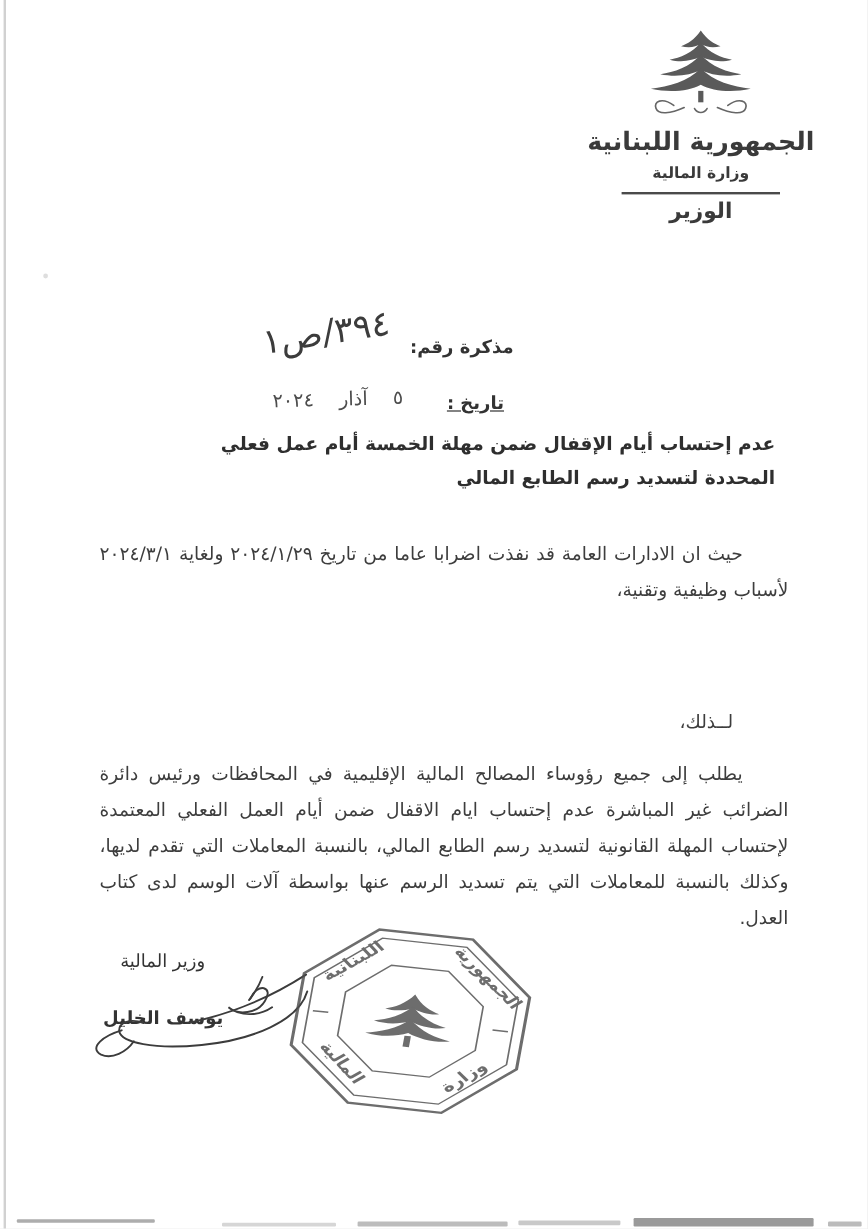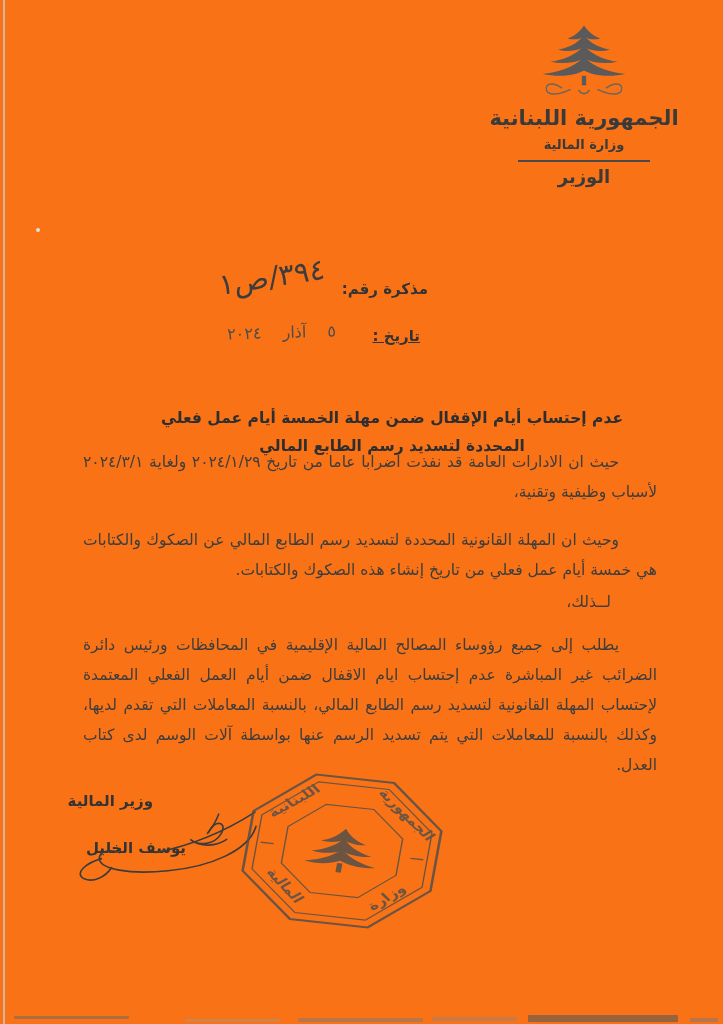--- a/index.html
+++ b/index.html
@@ -1,21 +1,21 @@
 <!DOCTYPE html>
 <html lang="ar"><head>
 <meta charset="utf-8">
 <style>
   * { margin:0; padding:0; box-sizing:border-box; }
   html,body { background:#e9e9e9; }
   .page {
     position:relative;
     width:723px; height:1024px;
     margin:0 auto;
-    background:#f97316;
+    background:#ffffff;
     overflow:hidden;
     font-family:"DejaVu Sans", sans-serif;
     color:#3d3d3d;
   }
   
   .scan-edge-left { position:absolute; left:3px; top:0; width:2px; height:1024px; background:#c6c6c6; opacity:.8; }
   .scan-bar { position:absolute; border-radius:1px; }
   .speck { position:absolute; width:4px; height:4px; background:#dedede; border-radius:50%; }
 
   
@@ -56,43 +56,43 @@
   }
   .date-value {
     position:absolute; top:324px; left:148px; width:188px;
     font-size:16px; color:#4c4c4c; direction:rtl;
     word-spacing:16px; transform:rotate(-1.5deg); white-space:nowrap;
   }
 
   
   .subject {
     position:absolute; top:356px; left:138px; width:508px;
-    direction:rtl; text-align:center;
-    font-size:15.5px; font-weight:bold; line-height:28px; color:#2e2e2e;margin-top:48px;
+    direction:rtl; 
+    font-size:15.5px; font-weight:bold; line-height:28px; color:#2e2e2e;
   }
 
   
   .para {
     position:absolute; left:83px; width:574px;
     direction:rtl; text-align:justify;
     font-size:15.5px; line-height:30px; color:#3d3d3d;
     text-indent:38px;
   }
   .para-1 { top:447px; }
   .para-2 { top:525px; }
   .therefore {
     position:absolute; top:593px; right:112px;
     direction:rtl; font-size:15.5px; color:#3d3d3d;
   }
   .para-3 { top:630px; }
 
   
   .sig-title {
-    position:absolute; top:792px; right:570px;
-    font-size:15px; font-weight:bold; color:#333; direction:rtl; white-space:nowrap;
+    position:absolute; top:792px; right:552px;
+    font-size:15px; font-weight:normal; color:#333; direction:rtl; white-space:nowrap;
   }
   .sig-name {
     position:absolute; top:839px; right:537px;
     font-size:15px; font-weight:bold; color:#333; direction:rtl; white-space:nowrap;
   }
   .signature-svg { position:absolute; left:56px; top:798px; width:204px; height:96px; }
 
   
   .stamp-svg { position:absolute; left:234px; top:768px; width:216px; height:166px; opacity:.82; }
   .stamp-text { font-size:15px; font-weight:bold; fill:#4e4e4e; }
@@ -135,21 +135,20 @@
   </div>
 
   <div class="memo-number-label">مذكرة رقم:</div>
   <div class="memo-number-value">٣٩٤/ص١</div>
   <div class="date-label">تاريخ :</div>
   <div class="date-value">٥ آذار ٢٠٢٤</div>
 
   <div class="subject">عدم إحتساب أيام الإقفال ضمن مهلة الخمسة أيام عمل فعلي المحددة لتسديد رسم الطابع المالي</div>
 
   <p class="para para-1">حيث ان الادارات العامة قد نفذت اضرابا عاما من تاريخ ٢٠٢٤/١/٢٩ ولغاية ٢٠٢٤/٣/١ لأسباب وظيفية وتقنية،</p>
-  <p class="para para-2">وحيث ان المهلة القانونية المحددة لتسديد رسم الطابع المالي عن الصكوك والكتابات هي خمسة أيام عمل فعلي من تاريخ إنشاء هذه الصكوك والكتابات.</p>
   <div class="therefore">لــذلك،</div>
   <p class="para para-3">يطلب إلى جميع رؤوساء المصالح المالية الإقليمية في المحافظات ورئيس دائرة الضرائب غير المباشرة عدم إحتساب ايام الاقفال ضمن أيام العمل الفعلي المعتمدة لإحتساب المهلة القانونية لتسديد رسم الطابع المالي، بالنسبة المعاملات التي تقدم لديها، وكذلك بالنسبة للمعاملات التي يتم تسديد الرسم عنها بواسطة آلات الوسم لدى كتاب العدل.</p>
 
   <div class="sig-title">وزير المالية</div>
   <div class="sig-name">يوسف الخليل</div>
   <svg class="signature-svg" viewBox="0 0 200 95">
     <g fill="none" stroke="#3c3c3c" stroke-width="1.6" stroke-linecap="round">
       <path d="M196,14 C168,32 138,46 98,54"></path>
       <path d="M150,34 c 6,-14 20,-10 12,2 c -6,10 -22,12 -30,5 c 10,8 26,7 36,0"></path>
       <path d="M160,16 c -3,8 -7,14 -11,19"></path>

